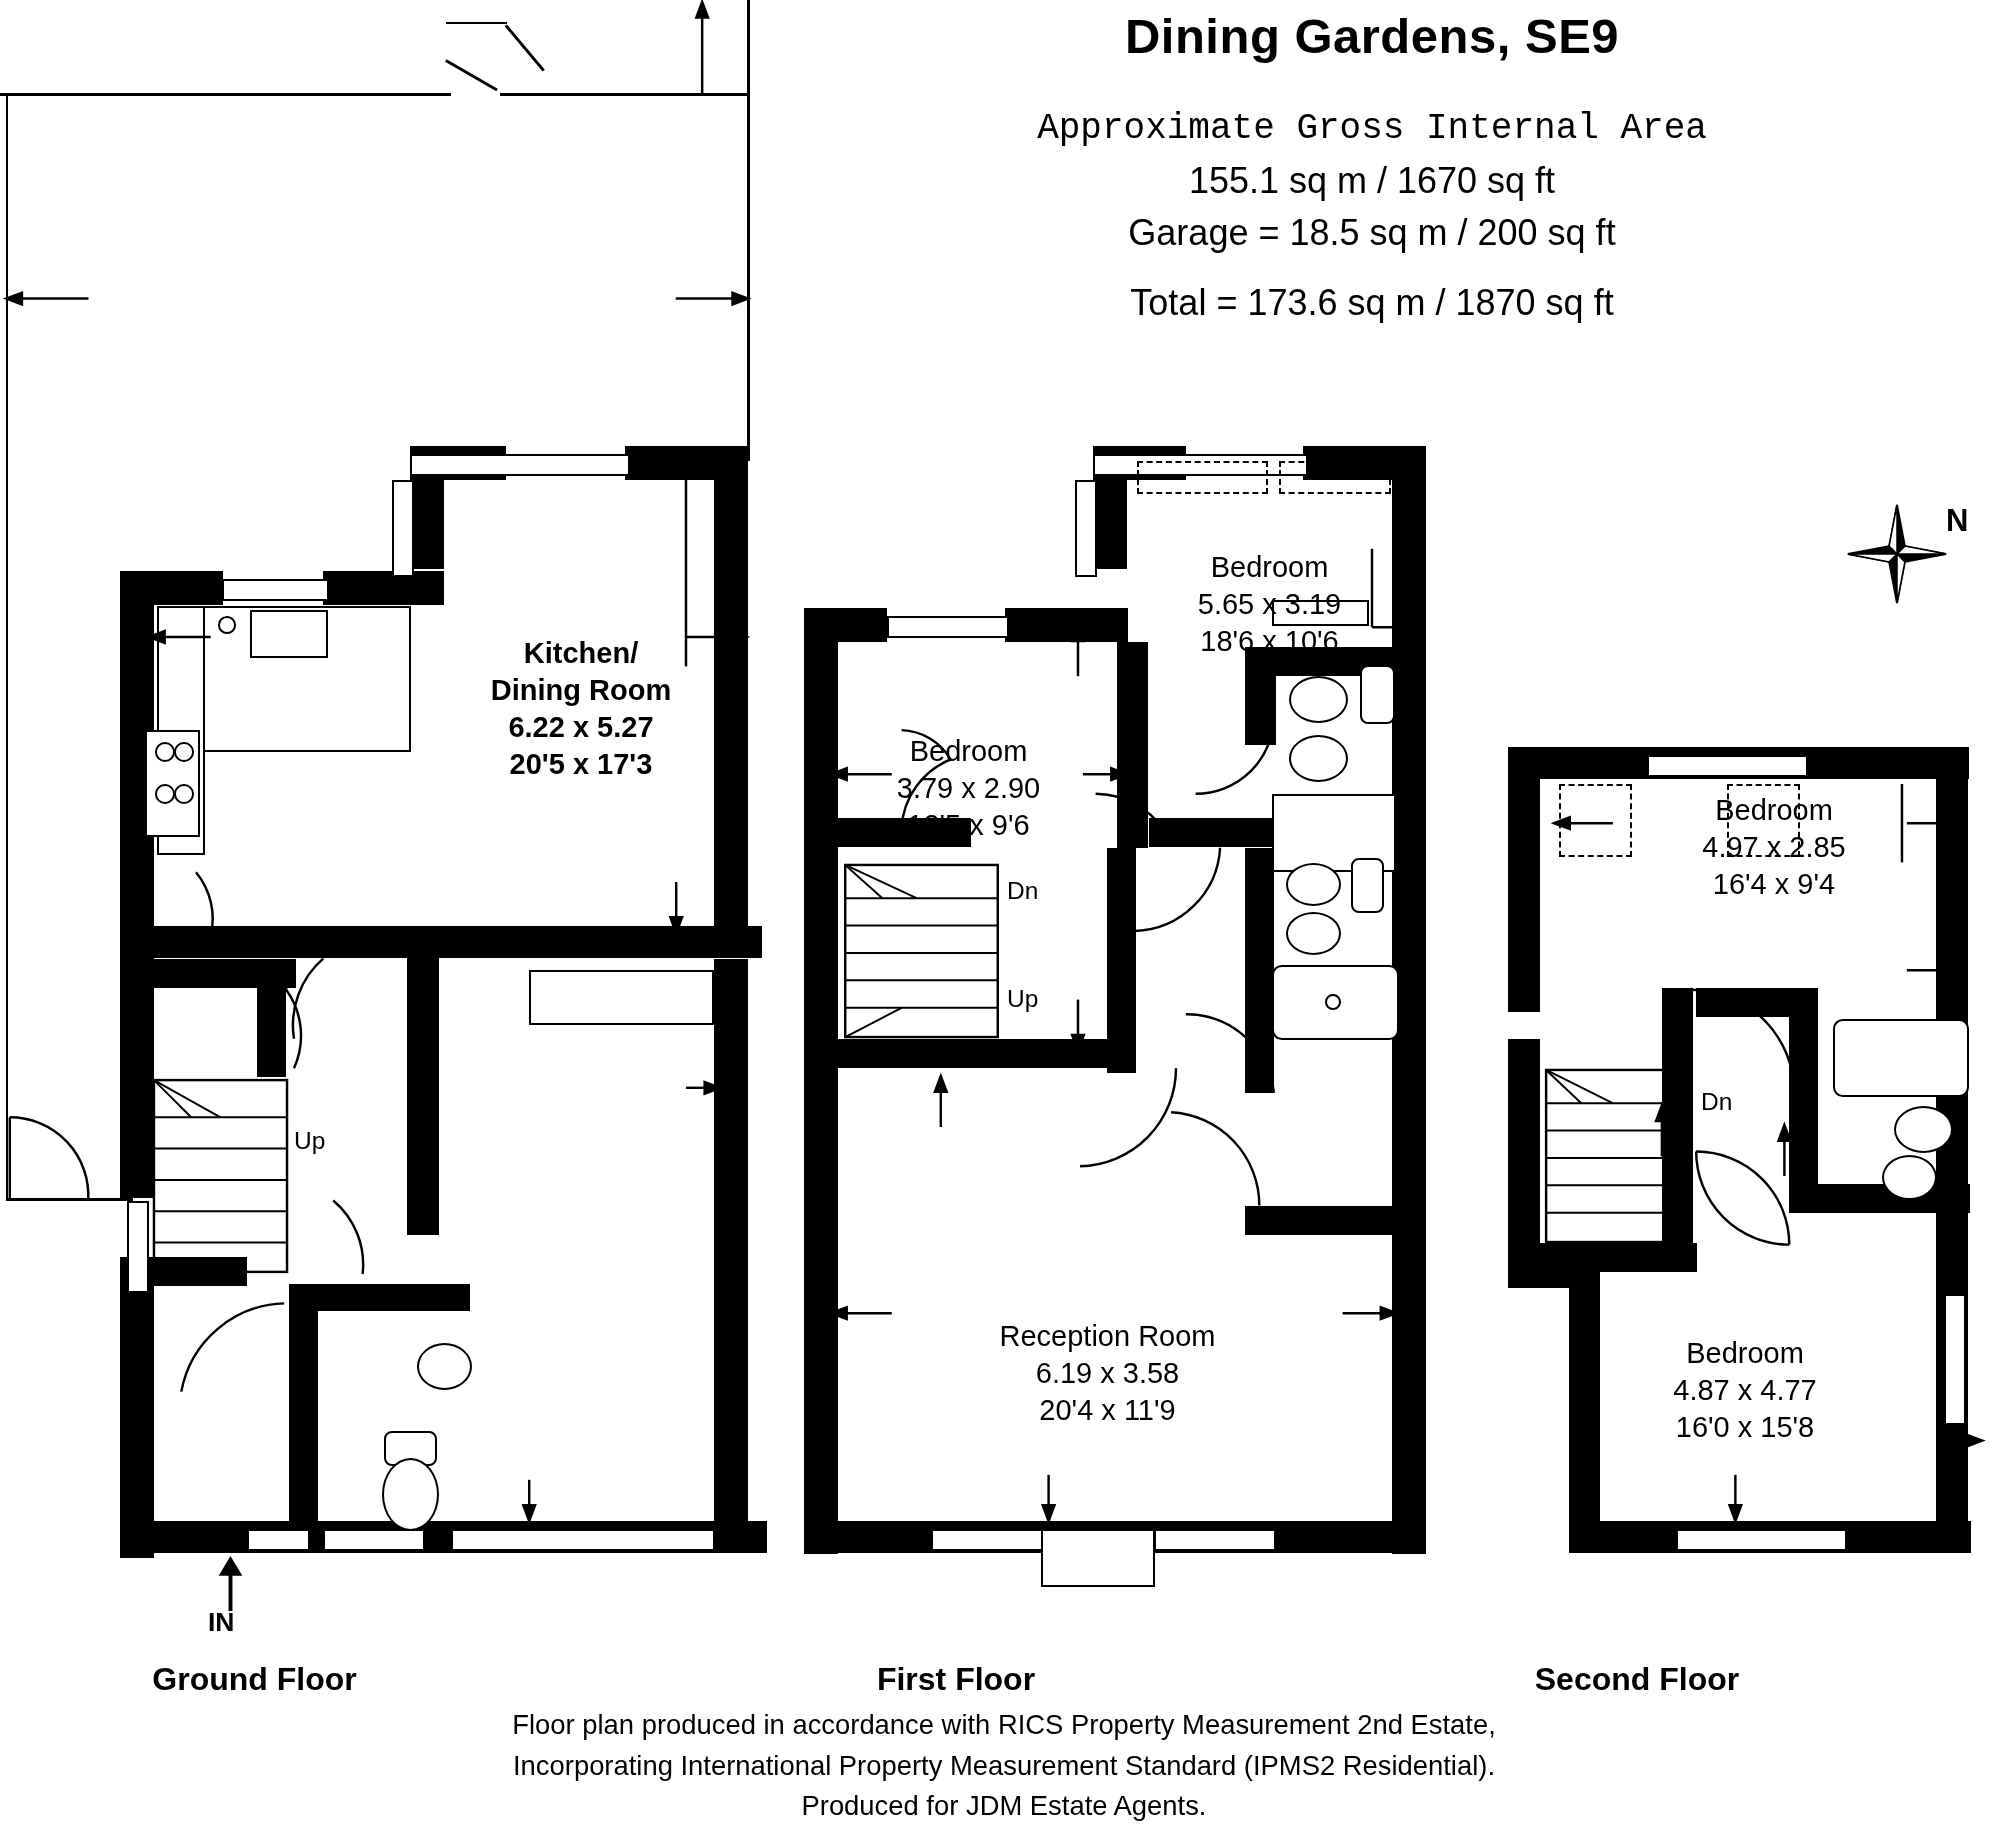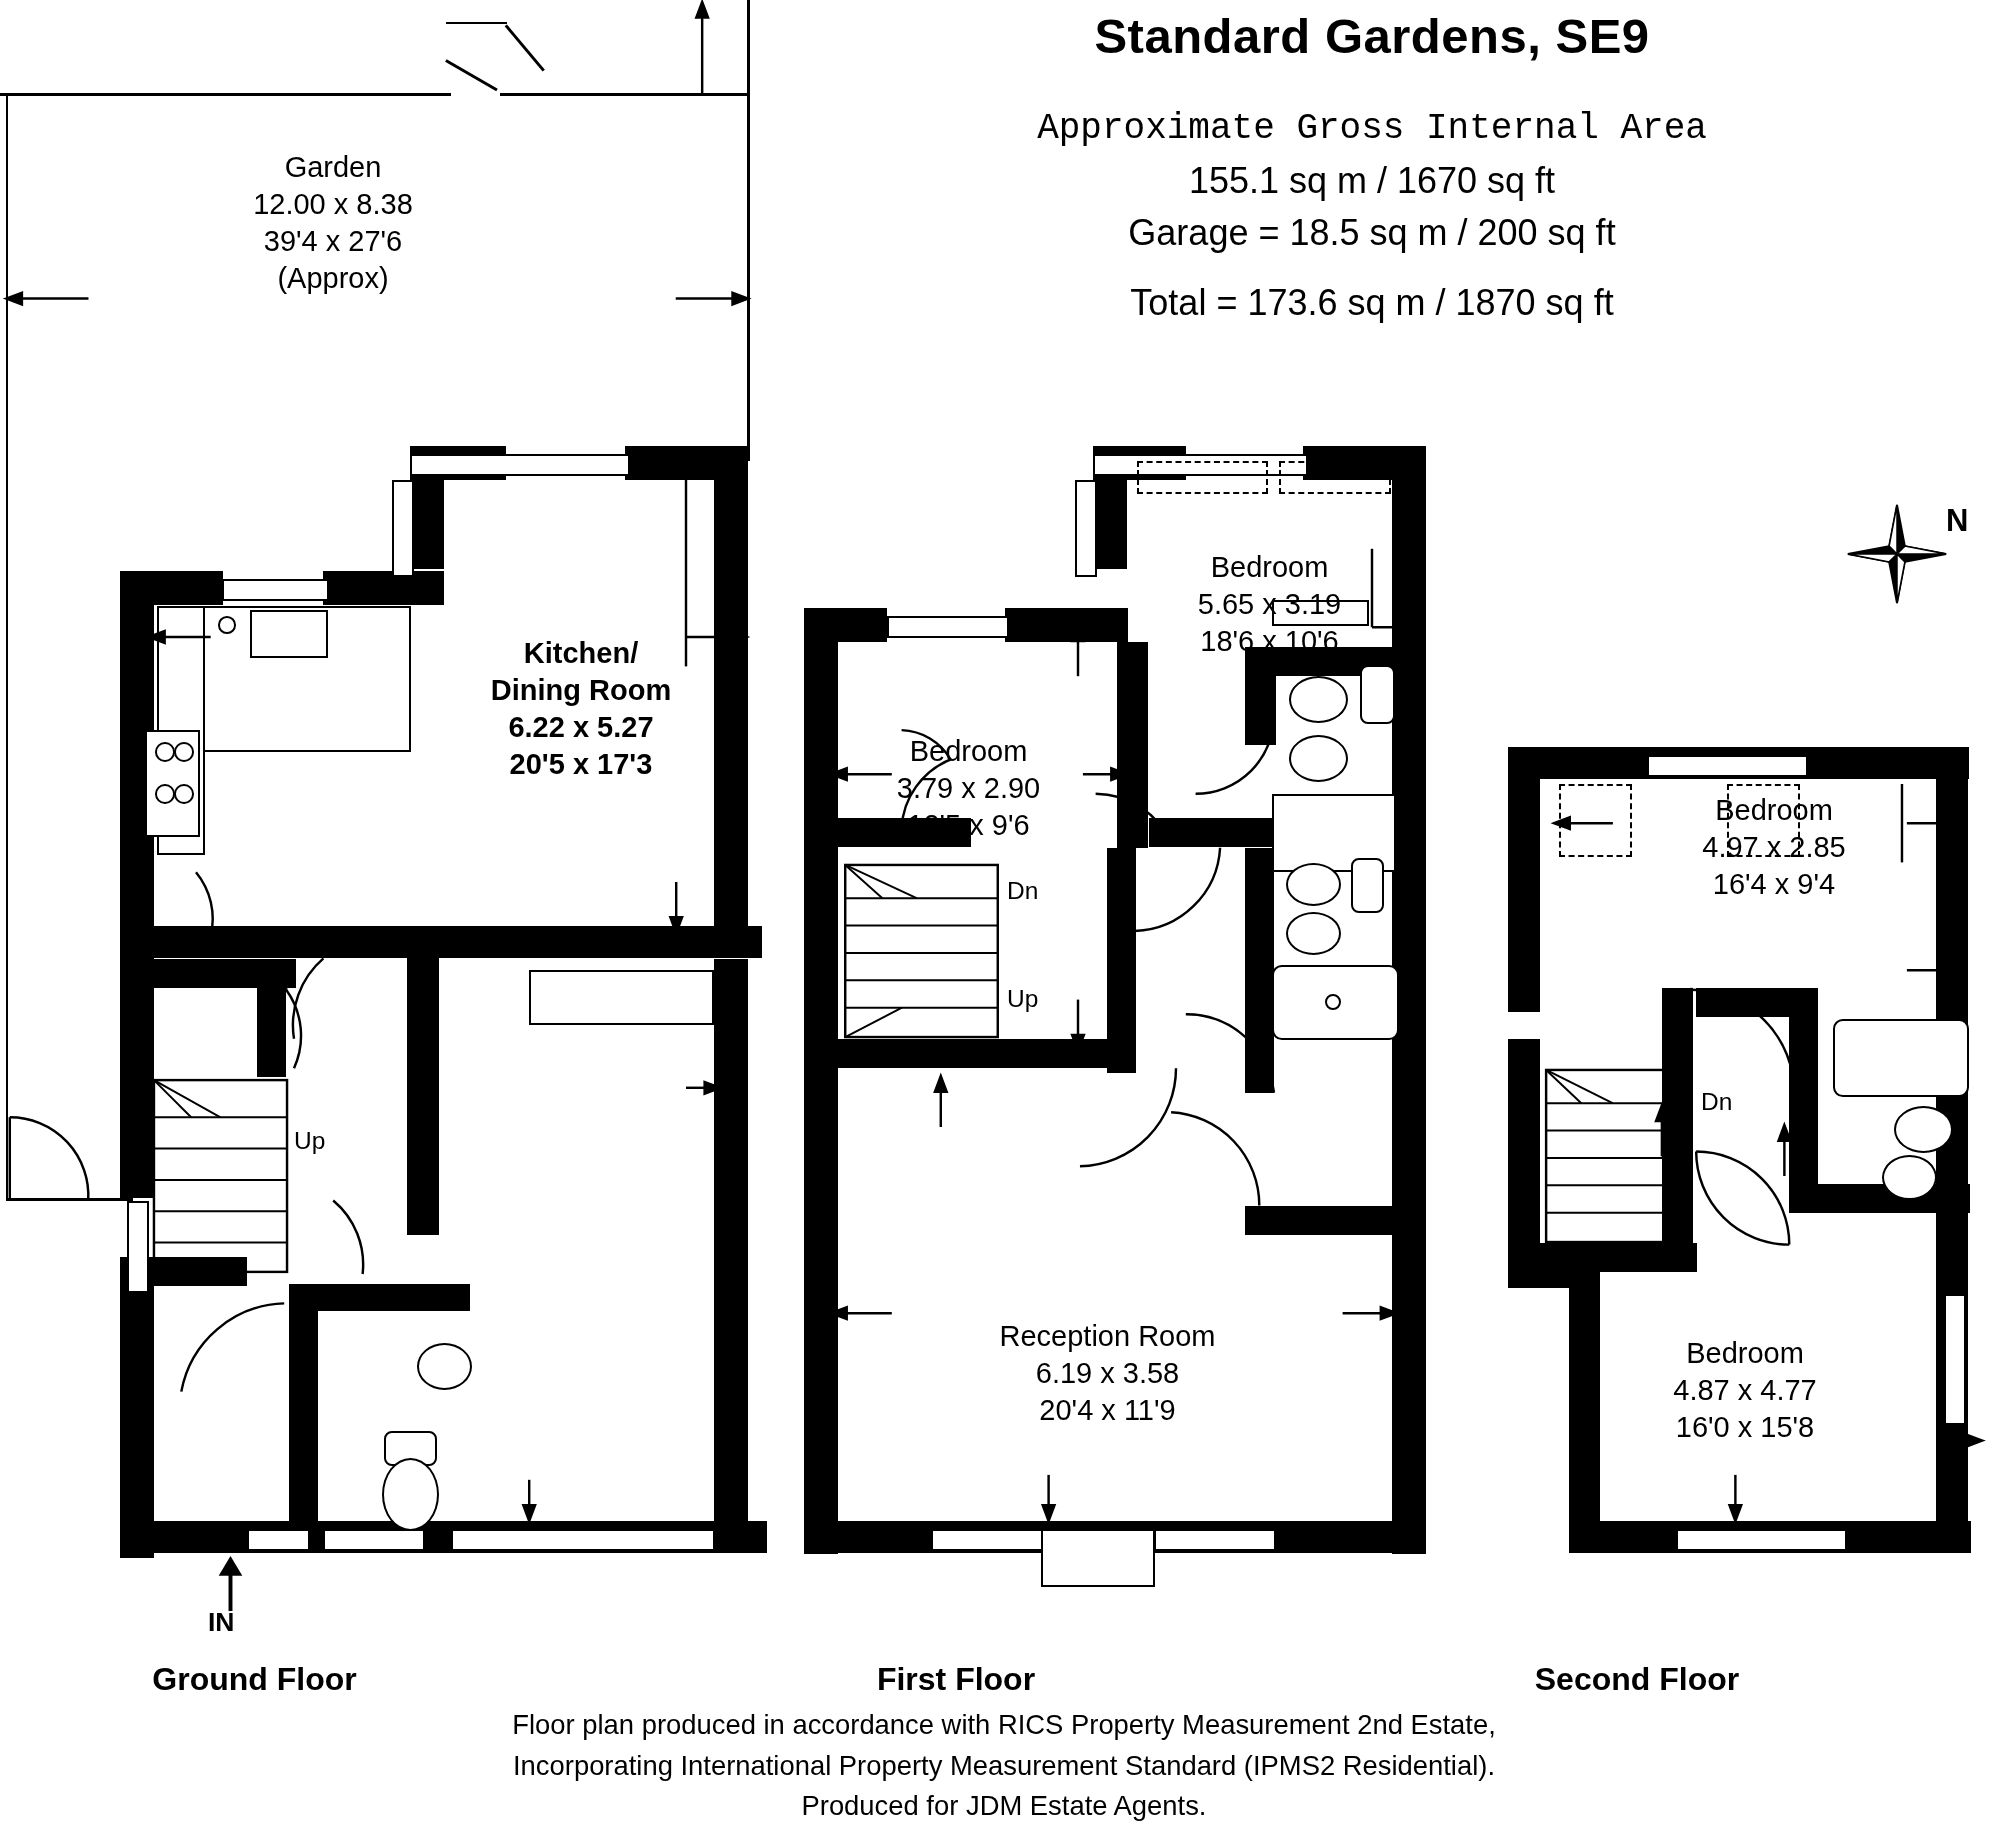--- a/index.html
+++ b/index.html
@@ -17,21 +17,21 @@
   .fix{position:absolute;border:2.5px solid #000;background:#fff;}
   .fixr{position:absolute;border:2.5px solid #000;background:#fff;border-radius:50%;}
   .dash{position:absolute;border:2px dashed #000;}
   svg{display:block;overflow:visible;}
   .garden-line{position:absolute;background:#000;height:2.5px;}
   .garden-vline{position:absolute;background:#000;width:2.5px;}
 </style>
 </head>
 <body>
 
-<div class="abs title ctr" style="left:980px;top:7.8px;width:784px;">Standard Gardens, SE9</div>
+<div class="abs title ctr" style="left:980px;top:7.8px;width:784px;">Dining Gardens, SE9</div>
 <div class="abs sub ctr" style="left:980px;top:103px;width:784px;font-family:Liberation Mono, monospace;">Approximate Gross Internal Area</div>
 <div class="abs sub ctr" style="left:980px;top:155px;width:784px;">155.1 sq m / 1670 sq ft</div>
 <div class="abs sub ctr" style="left:980px;top:207px;width:784px;">Garage = 18.5 sq m / 200 sq ft</div>
 <div class="abs sub ctr" style="left:980px;top:259px;width:784px;margin-top:18px;">Total = 173.6 sq m / 1870 sq ft</div>
 
 <div class="abs" style="left:1843px;top:500px;">
   <svg width="108" height="108" viewBox="0 0 110 110">
     <polygon points="55,5 63,47 105,55 63,63 55,105 47,63 5,55 47,47" fill="#fff" stroke="#000" stroke-width="2"></polygon>
     <polygon points="55,5 63,47 55,55" fill="#000"></polygon>
     <polygon points="105,55 63,63 55,55" fill="#000"></polygon>
@@ -60,26 +60,20 @@
     <g stroke="#000" stroke-width="2.5" fill="none">
       <line x1="717" y1="8" x2="717" y2="95"></line>
         <polygon points="717,2 711,18 723,18" fill="#000"></polygon>
       <line x1="12" y1="305" x2="90" y2="305"></line>
         <polygon points="6,305 22,299 22,311" fill="#000"></polygon>
       <line x1="690" y1="305" x2="758" y2="305"></line>
         <polygon points="764,305 748,299 748,311" fill="#000"></polygon>
     </g>
   </svg>
 
-  <div class="abs roomlbl" style="left:176px;top:149px;width:314px;">
-    <div>Garden</div>
-    <div>12.00 x 8.38</div>
-    <div>39'4 x 27'6</div>
-    <div>(Approx)</div>
-  </div>
 
   <div class="wall" style="left:410px;top:446px;width:96px;height:34px;"></div>
   <div class="wall" style="left:625px;top:446px;width:123px;height:34px;"></div>
   <div class="wall" style="left:410px;top:446px;width:34px;height:123px;"></div>
   <div class="wall" style="left:714px;top:446px;width:34px;height:510px;"></div>
   <div class="wall" style="left:323px;top:571px;width:121px;height:34px;"></div>
   <div class="wall" style="left:120px;top:571px;width:34px;height:627px;"></div>
   <div class="wall" style="left:120px;top:571px;width:103px;height:34px;"></div>
   <div class="wall" style="left:154px;top:926px;width:608px;height:32px;"></div>
   <div class="wall" style="left:407px;top:926px;width:32px;height:309px;"></div>

